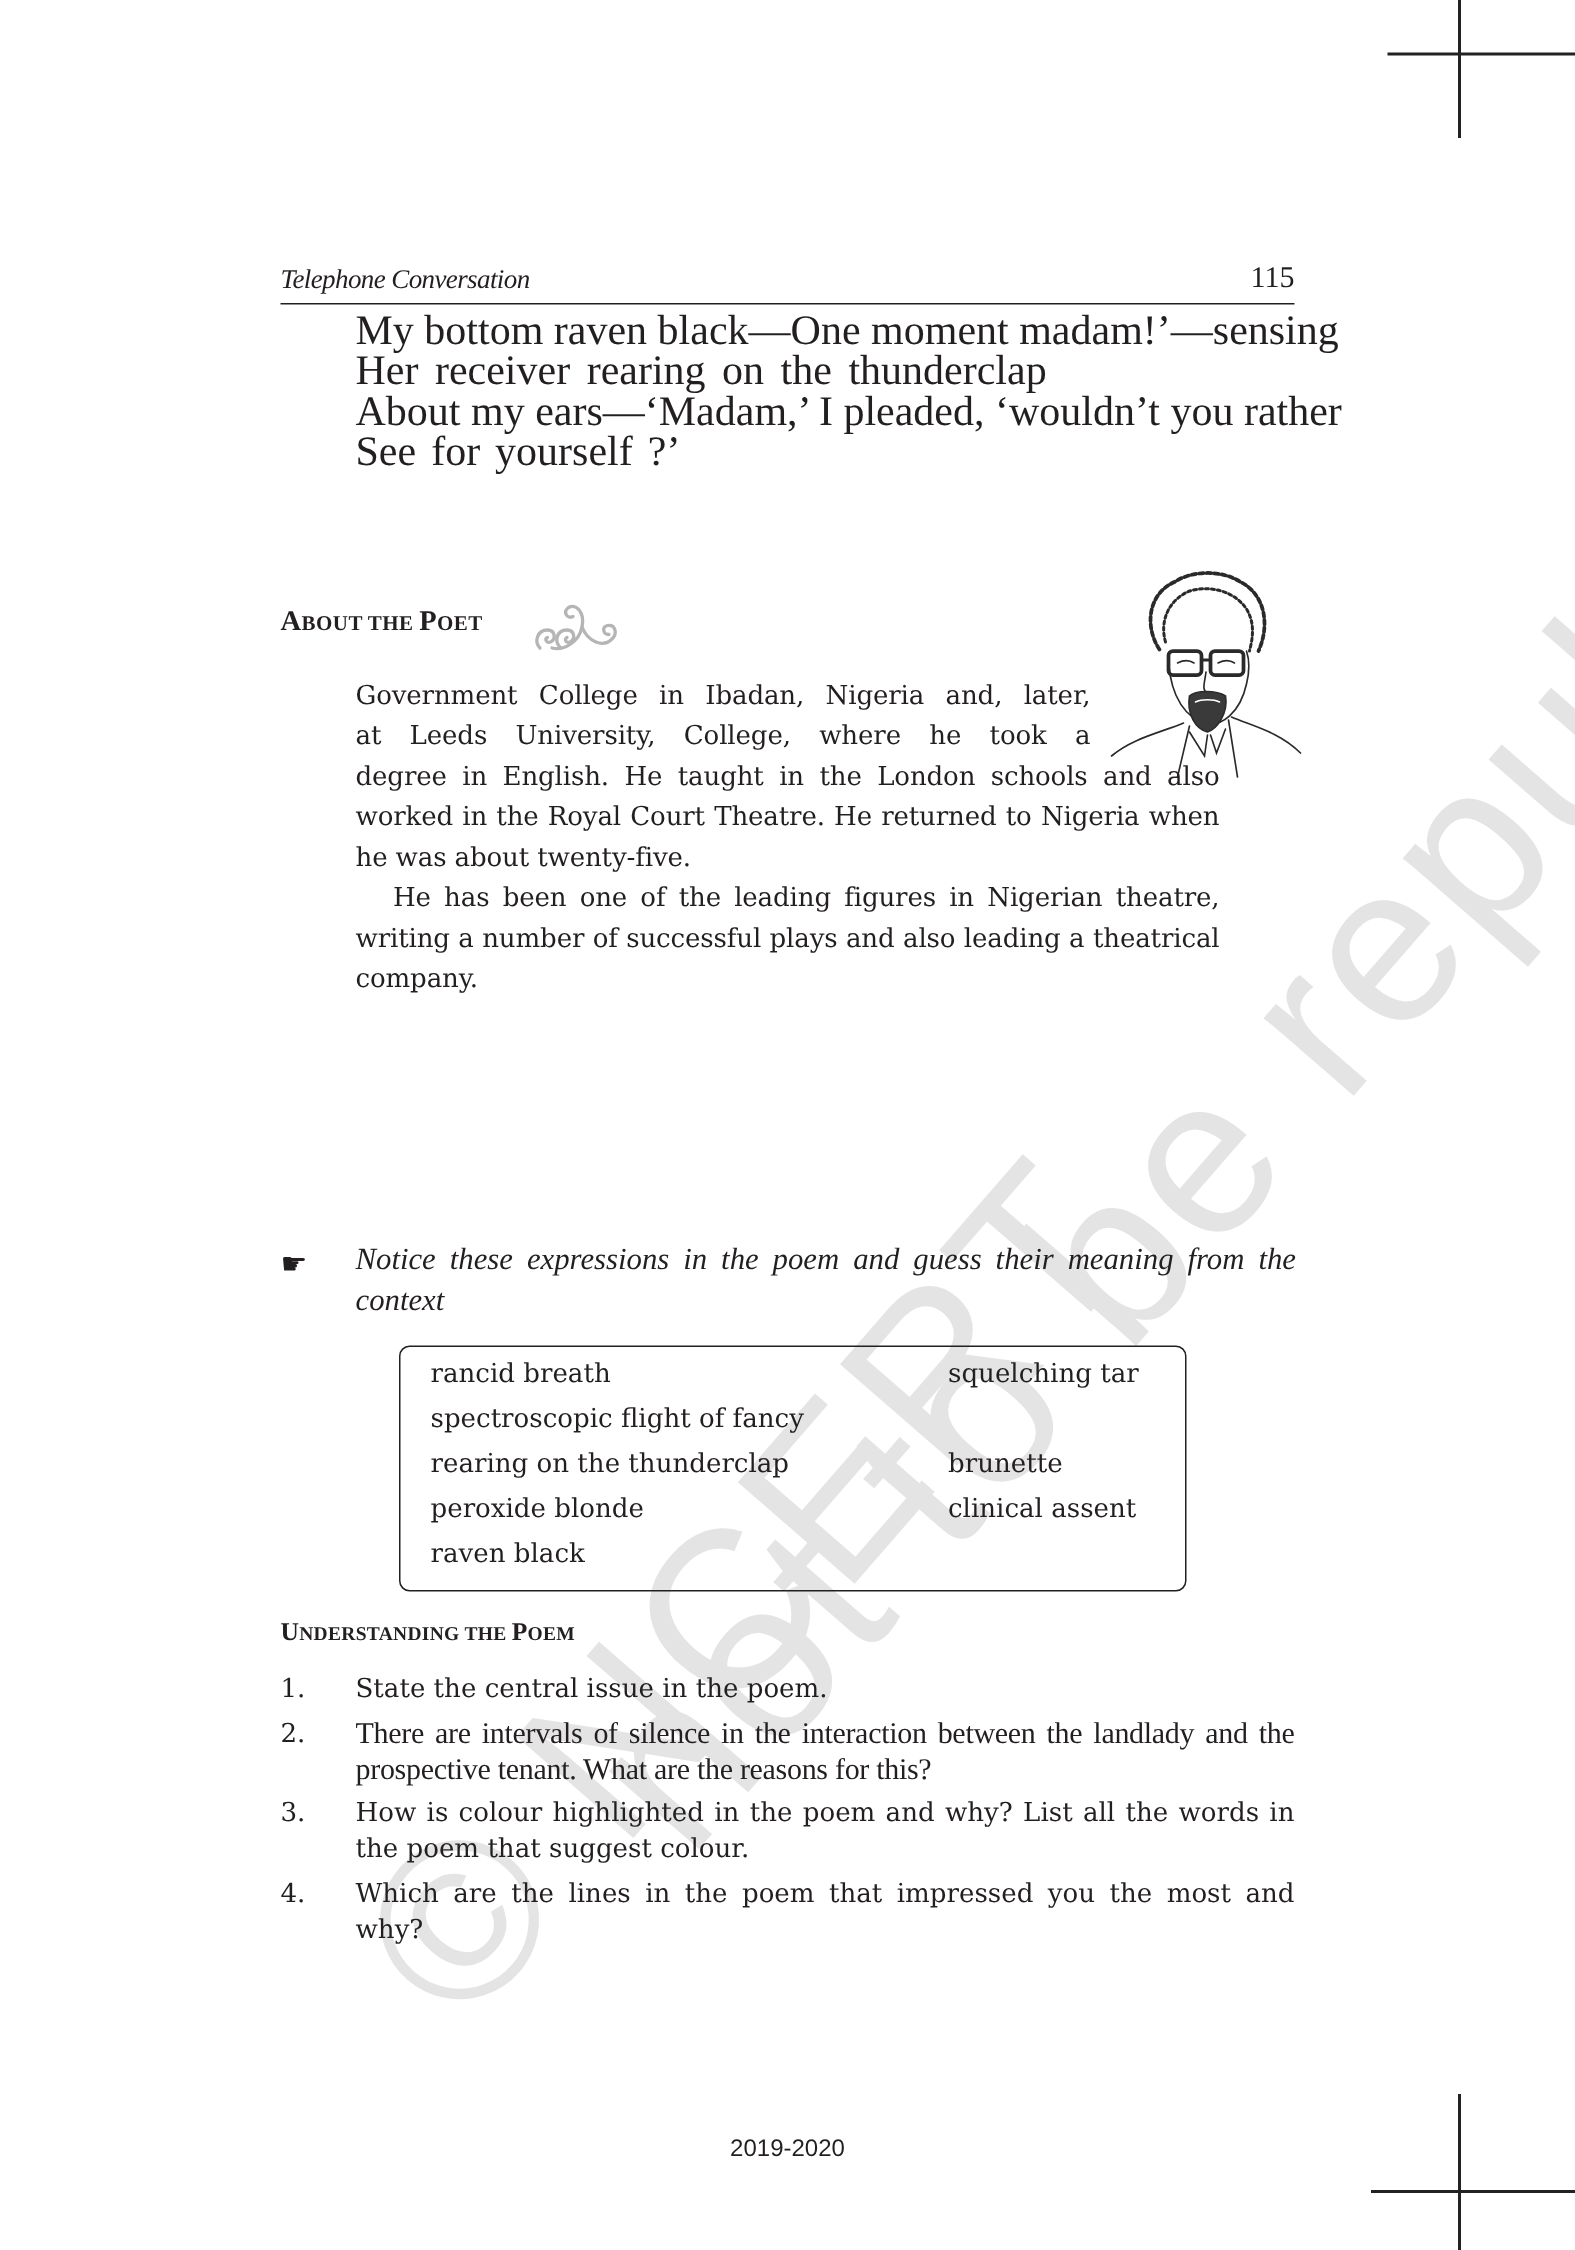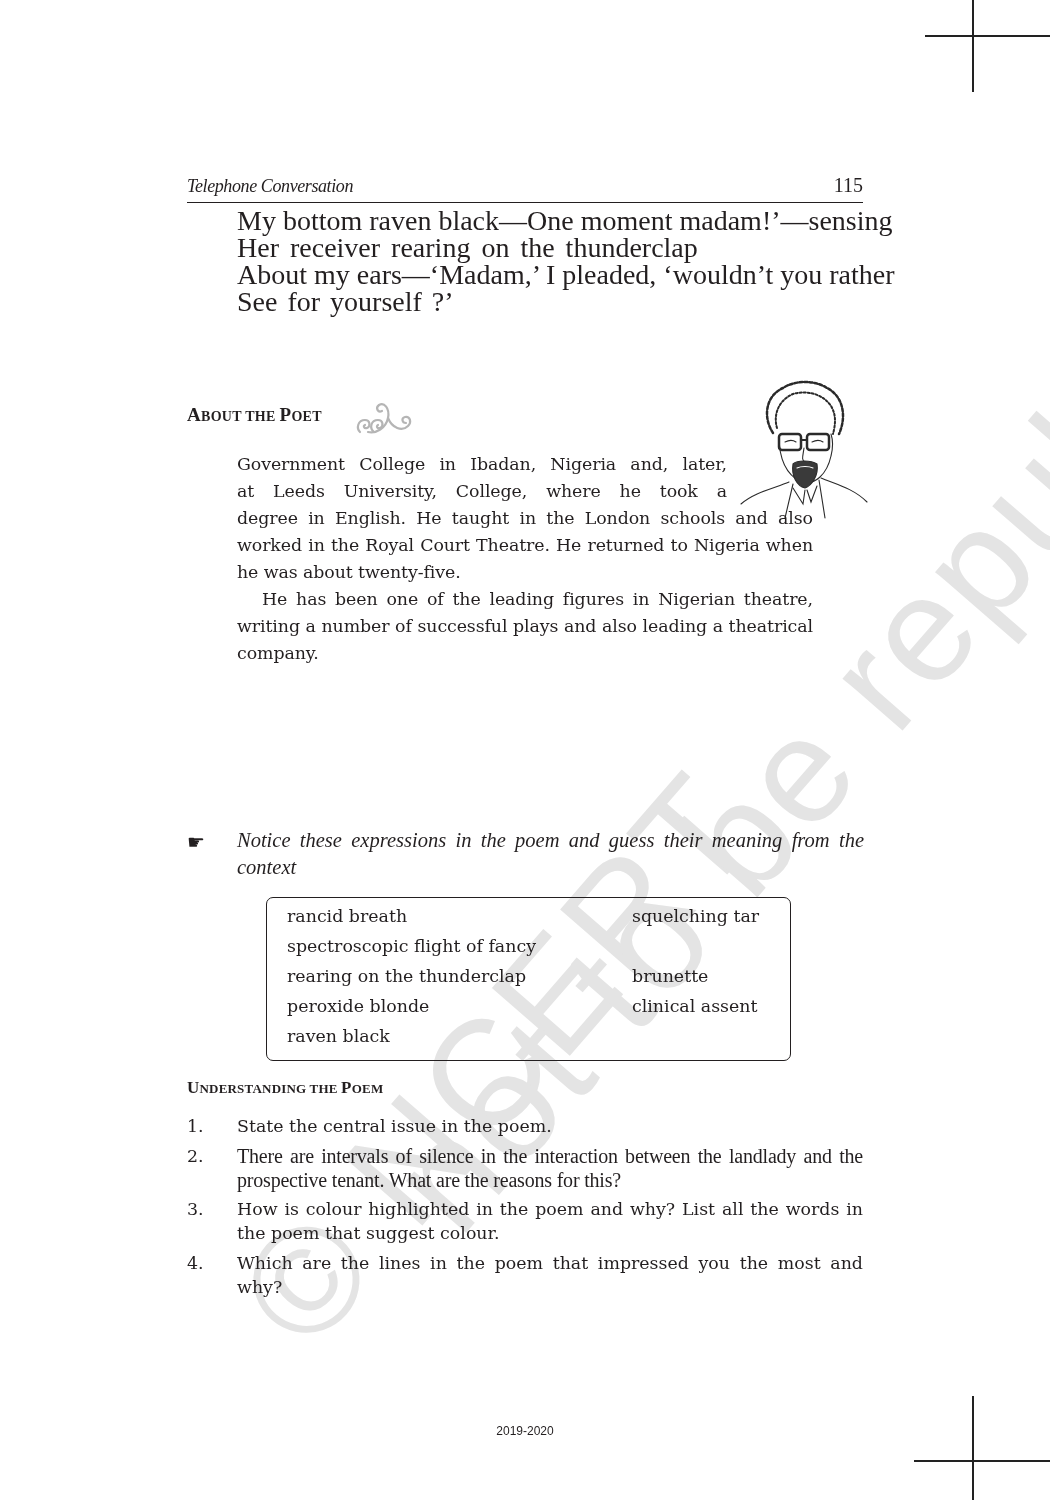--- a/index.html
+++ b/index.html
@@ -25,21 +25,21 @@
   .hand { position:absolute; left:187px; top:830px; font-size:20px; }
   .notice { position:absolute; left:237px; top:827px; width:627px; font-family:"Liberation Serif",serif; font-style:italic; font-size:20.5px; line-height:27px; text-align:justify; }
   .box { position:absolute; left:266px; top:897px; width:523px; height:162px; border:1.3px solid #231f20; border-radius:7px; }
   .box .row { position:absolute; left:20px; font-family:"DejaVu Serif",serif; font-size:17.4px; white-space:nowrap; }
   .box .c2 { position:absolute; left:345px; }
   .und-head { left:187px; top:1078px; font-size:17px; letter-spacing:0.2px; }
   .q { position:absolute; left:187px; width:676px; font-family:"DejaVu Serif",serif; font-size:17.4px; line-height:24px; }
   .q .num { position:absolute; left:0; top:0; }
   .q .txt { margin-left:50px; text-align:justify; }
   .q .tight { font-family:"Liberation Serif",serif; font-size:20px; letter-spacing:-0.2px; }
-  .footer { position:absolute; left:0; width:1050px; top:1424px; text-align:center; font-family:"Liberation Sans",sans-serif; font-size:12px; }
+  .footer { position:absolute; left:0; width:1050px; top:1424px; text-align:center; font-family:"Liberation Sans",sans-serif; font-size:16px; }
 </style>
 </head>
 <body>
 
 <div class="crop" style="left:972px;top:0;width:2px;height:92px;"></div>
 <div class="crop" style="left:925px;top:35px;width:125px;height:2px;"></div>
 <div class="crop" style="left:972px;top:1396px;width:2px;height:104px;"></div>
 <div class="crop" style="left:914px;top:1460px;width:136px;height:2px;"></div>
 
 <div class="watermark wm1">© NCERT</div>

